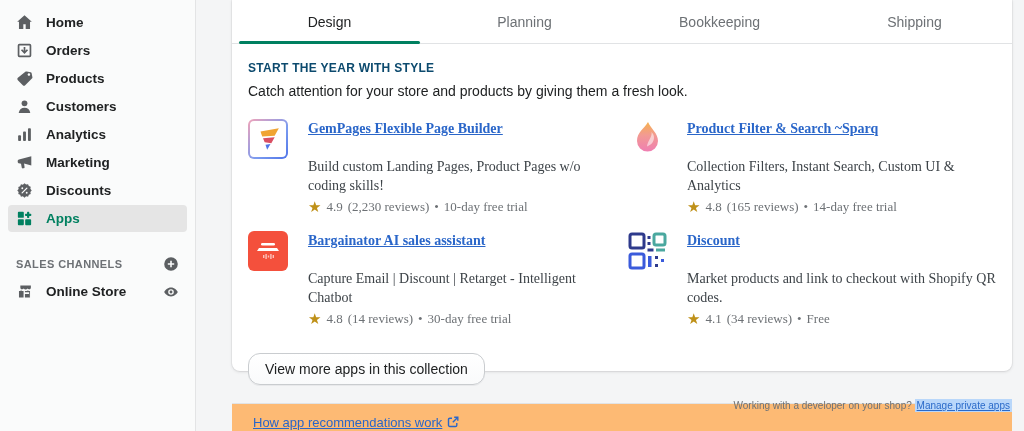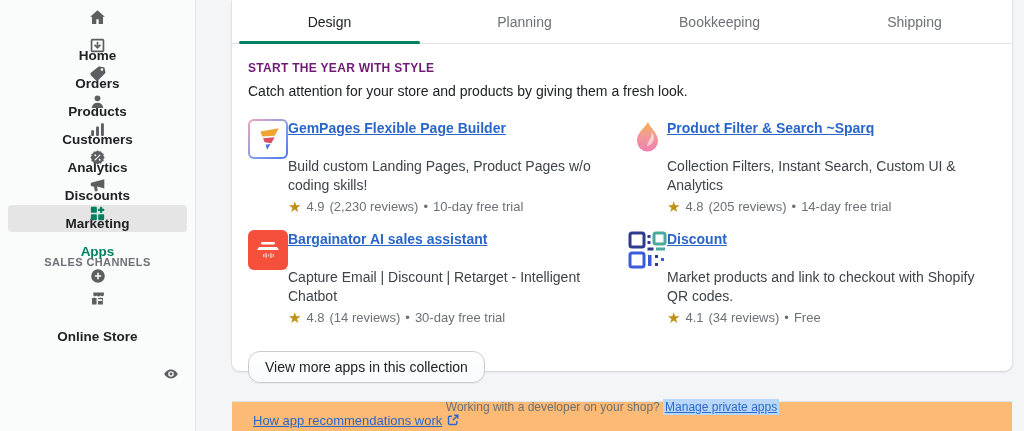--- a/index.html
+++ b/index.html
@@ -8,32 +8,32 @@
     font-family:"Liberation Sans","DejaVu Sans",sans-serif;
     background:#f4f5f6; color:#202223; display:flex;
   }
   
   .sidebar {
     width:196px; min-width:196px; height:100%;
     background:#fafbfb; border-right:1px solid #e3e4e5;
     padding-top:8px; position:relative;
   }
   .nav-item {
-    display:flex; align-items:center; gap:22px;
+    display:flex; align-items:center; gap:13px;
     height:27px; margin:1px 8px; padding:0 8px;
     border-radius:4px; cursor:pointer;
-    font-size:13.5px; font-weight:700; color:#202223;flex-direction:column;
+    font-size:13.5px; font-weight:700; color:#202223;
   }
   .nav-item .ico { width:17px; height:17px; display:flex; align-items:center; justify-content:center; flex:none; }
   .nav-item .ico svg { width:17px; height:17px; fill:#5c5f62; }
   .nav-item.active { background:#e5e5e5; color:#008060; }
   .nav-item.active .ico svg { fill:#008060; }
   .section-head {
-    display:flex; align-items:center; justify-content:center;
-    margin:24px 8px 6px 8px; padding:0 8px;flex-direction:column;
+    display:flex; align-items:center; justify-content:space-between;
+    margin:24px 8px 6px 8px; padding:0 8px;
   }
   .section-head .sec-label {
     font-size:11px; font-weight:700; letter-spacing:.4px; color:#6d7175;
   }
   .section-head .plus-btn { width:16px; height:16px; cursor:pointer; }
   .section-head .plus-btn svg { width:16px; height:16px; fill:#5c5f62; }
   .nav-item .trail { margin-left:auto; width:16px; height:16px; }
   .nav-item .trail svg { width:16px; height:16px; fill:#5c5f62; }
 
   
@@ -48,27 +48,27 @@
   .tab {
     flex:1; display:flex; align-items:center; justify-content:center;
     font-size:14px; color:#6d7175; position:relative; cursor:pointer;
   }
   .tab.active { color:#202223; font-weight:400; }
   .tab.active::after {
     content:""; position:absolute; left:7px; right:7px; bottom:-1px;
     height:3px; border-radius:3px; background:#008060;
   }
   .card-body { padding:17px 16px 0 16px; flex:1; }
-  .collection-heading { font-size:12px; font-weight:700; letter-spacing:.3px; color:#701a75; }
+  .collection-heading { font-size:12px; font-weight:700; letter-spacing:.3px; color:#0c4a6e; }
   .collection-sub { font-size:14px; color:#202223; margin-top:8px; }
   .apps-grid {
     display:grid; grid-template-columns:1fr 1fr; column-gap:10px; row-gap:16px;
     margin-top:20px;
   }
-  .app-card { display:flex; gap:0; cursor:pointer; }
+  .app-card { display:flex; gap:20px; cursor:pointer;font-family:Liberation Serif, serif; }
   .app-icon { width:40px; height:40px; flex:none; }
   .app-info { min-width:0; }
   .app-title { font-size:14px; font-weight:700; color:#2a66c9; text-decoration:underline; display:inline-block; }
   .app-desc { font-size:14px; color:#3d4348; line-height:19px; margin-top:20px; max-width:340px; }
   .rating-row { display:flex; align-items:center; gap:5px; margin-top:4px; font-size:13px; color:#6d7175; }
   .star { color:#bf9119; font-size:15px; line-height:14px; }
   .view-more-btn {
     margin-top:26px; display:inline-block;
     padding:7px 16px; font-size:14px; color:#202223;
     background:linear-gradient(#ffffff,#f9fafb);
@@ -76,21 +76,21 @@
     box-shadow:0 1px 0 rgba(22,29,37,.05);
     font-family:inherit;
   }
   .card-footer {
     flex:none; margin-top:18px; height:37px;
     background:#fdba74; border-top:1px solid #e1e3e5;
     border-radius:0 0 8px 8px;
     display:flex; align-items:center; padding:0 21px;
   }
   .footer-link { font-size:13px; color:#2a66c9; text-decoration:underline; display:inline-flex; align-items:center; gap:5px; cursor:pointer; }
-  .bottom-line { position:absolute; left:17px; right:12px; top:400px; text-align:center; font-size:12px; }
+  .bottom-line { position:absolute; left:17px; right:12px; top:400px; text-align:right; font-size:10px; }
   .bottom-question { color:#6d7175; }
   .bottom-link {
     color:#2a6ac9; text-decoration:underline; cursor:pointer;
     background:#b9d7fa; padding:1px 2px;
   }
   
   .gp-frame { width:40px; height:40px; border-radius:6px; padding:2px;
     background:linear-gradient(135deg,#f2a4b8 0%,#7a9bf0 60%,#4f74e8 100%); }
   .gp-inner { width:100%; height:100%; background:#fff; border-radius:4px; display:flex; align-items:center; justify-content:center; }
   .barg-frame { width:40px; height:40px; border-radius:6px; background:#f4503c; display:flex; align-items:center; justify-content:center; }
@@ -138,35 +138,35 @@
           <rect x="2.5" y="11" width="3.4" height="6.5" rx="1"></rect>
           <rect x="8.3" y="6.5" width="3.4" height="11" rx="1"></rect>
           <rect x="14.1" y="2.5" width="3.4" height="15" rx="1"></rect>
         </svg>
     </span>
     <span>Analytics</span>
   </div>
   <div class="nav-item">
     <span class="ico">
       <svg viewBox="0 0 20 20">
+          <path d="M18 2.5v11l-8.5-2.3.6 4.3c.1.6-.3 1.1-.9 1.2l-1.3.2c-.5.1-1-.3-1.1-.8l-.9-4.5-2.4-.6c-.9-.2-1.5-1-1.5-1.9V8.4c0-.9.6-1.7 1.5-1.9L18 2.5z"></path>
+        </svg>
+    </span>
+    <span>Marketing</span>
+  </div>
+  <div class="nav-item">
+    <span class="ico">
+      <svg viewBox="0 0 20 20">
           <path d="M10 1.5l1.9 1.4 2.3-.4.9 2.2 2.2.9-.4 2.3L18.5 10l-1.6 1.9.4 2.3-2.2.9-.9 2.2-2.3-.4L10 18.5l-1.9-1.6-2.3.4-.9-2.2-2.2-.9.4-2.3L1.5 10l1.6-1.9-.4-2.3 2.2-.9.9-2.2 2.3.4L10 1.5z"></path>
           <path d="M7.2 12.8 12.8 7.2" stroke="#fafbfb" stroke-width="1.5" stroke-linecap="round"></path>
           <circle cx="7.4" cy="7.4" r="1.1" fill="#fafbfb"></circle>
           <circle cx="12.6" cy="12.6" r="1.1" fill="#fafbfb"></circle>
         </svg>
     </span>
     <span>Discounts</span>
-  </div>
-  <div class="nav-item">
-    <span class="ico">
-      <svg viewBox="0 0 20 20">
-          <path d="M18 2.5v11l-8.5-2.3.6 4.3c.1.6-.3 1.1-.9 1.2l-1.3.2c-.5.1-1-.3-1.1-.8l-.9-4.5-2.4-.6c-.9-.2-1.5-1-1.5-1.9V8.4c0-.9.6-1.7 1.5-1.9L18 2.5z"></path>
-        </svg>
-    </span>
-    <span>Marketing</span>
   </div>
   <div class="nav-item active">
     <span class="ico">
       <svg viewBox="0 0 20 20">
           <rect x="2.2" y="2.2" width="7" height="7" rx="1"></rect>
           <rect x="2.2" y="10.8" width="7" height="7" rx="1"></rect>
           <rect x="10.8" y="10.8" width="7" height="7" rx="1"></rect>
           <rect x="13" y="2" width="2.6" height="7.4" rx="0.8"></rect>
           <rect x="10.6" y="4.4" width="7.4" height="2.6" rx="0.8"></rect>
         </svg>
@@ -260,21 +260,21 @@
               <path d="M18 2c-4 7-11 10-11 19a10.5 10.5 0 0 0 21 0C28 13 21 9 18 2z" fill="url(#flameG)"></path>
               <path d="M21.5 12c1 5-4 9-4.5 14.5 4-1.5 7-4.5 7-9 0-2-1-4-2.5-5.5z" fill="#ffffff" opacity="0.55"></path>
             </svg>
           </div>
           <div class="app-info">
             <a class="app-title">Product Filter &amp; Search ~Sparq</a>
             <div class="app-desc">Collection Filters, Instant Search, Custom UI &amp; Analytics</div>
             <div class="rating-row">
               <span class="star">★</span>
               <span>4.8</span>
-              <span>(205 reviews)</span>
+              <span>(165 reviews)</span>
               <span>•</span>
               <span>14-day free trial</span>
             </div>
           </div>
         </div>
 
         <div class="app-card">
           <div class="app-icon barg-frame">
             <svg width="26" height="26" viewBox="0 0 26 26">
               <rect x="6" y="5" width="14" height="2.6" rx="1.3" fill="#ffffff"></rect>

